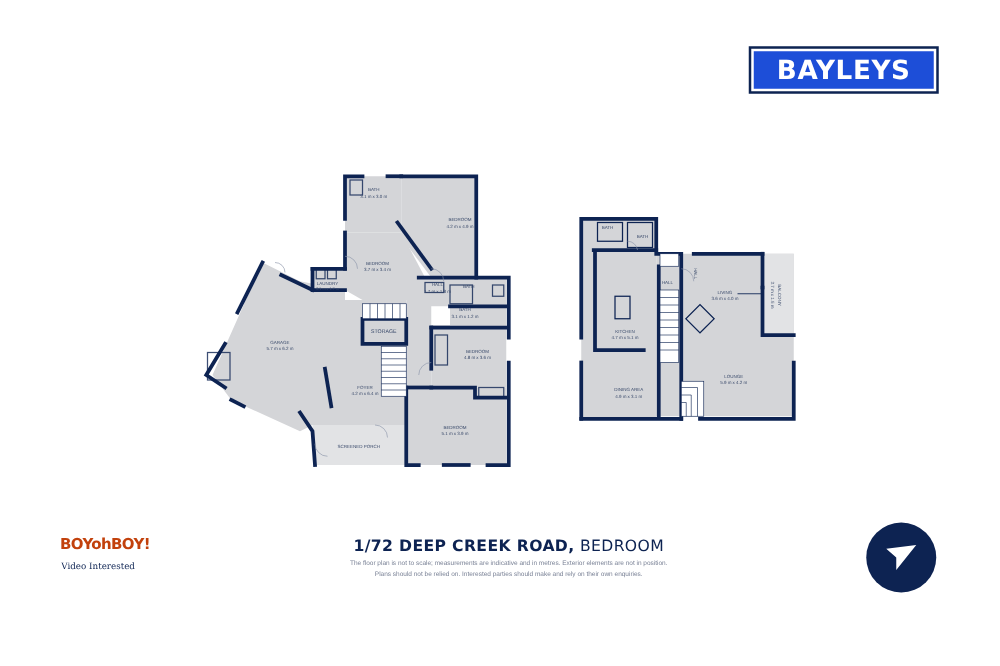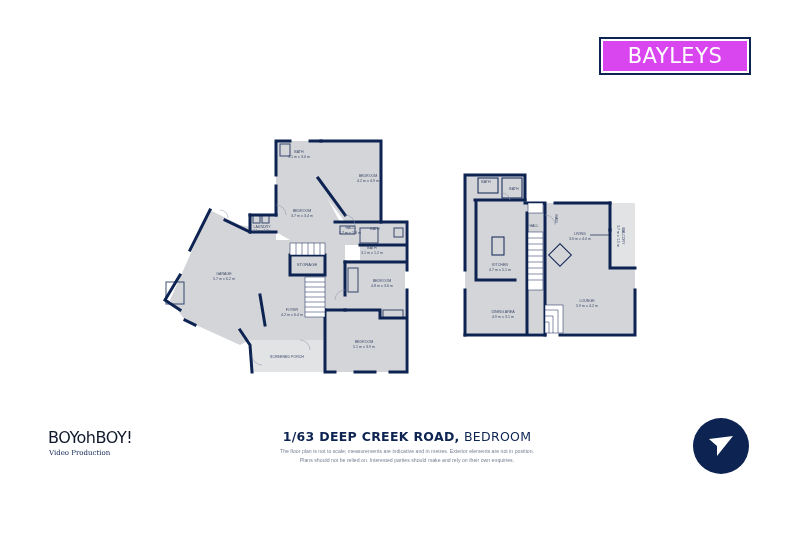--- a/index.html
+++ b/index.html
@@ -1,21 +1,21 @@
 <!DOCTYPE html>
 <html><head>
 <meta charset="utf-8">
 <style>
   html, body { margin:0; padding:0; background:#ffffff; }
   body { width:800px; height:533px; position:relative; overflow:hidden; font-family:"Liberation Sans", sans-serif; color:#0d2352; }
   .logo-bayleys { position:absolute; left:599px; top:37px; width:152px; height:38px; border:2px solid #0d2352; box-sizing:border-box; padding:2px; background:#fff; }
-  .logo-bayleys .inner { width:100%; height:100%; background:#d946ef; color:#fff; font-family:"DejaVu Sans", sans-serif; font-weight:normal; font-size:21px; letter-spacing:0.5px; display:flex; align-items:center; justify-content:center; }
+  .logo-bayleys .inner { width:100%; height:100%; background:#1d4ed8; color:#fff; font-family:"DejaVu Sans", sans-serif; font-weight:bold; font-size:21px; letter-spacing:0.5px; display:flex; align-items:center; justify-content:center; }
   .plans { position:absolute; left:0; top:0; width:800px; height:533px; }
   .room-label { font-family:"Liberation Sans", sans-serif; font-size:3.6px; fill:#3a4a6b; text-anchor:middle; }
-  .brand-boy { position:absolute; left:48px; top:428px; font-family:"DejaVu Sans", sans-serif; font-weight:normal; font-size:16px; letter-spacing:-0.5px; color:#0f172a; }
+  .brand-boy { position:absolute; left:48px; top:428px; font-family:"DejaVu Sans", sans-serif; font-weight:bold; font-size:12px; letter-spacing:-0.5px; color:#c2410c; }
   .brand-sub { position:absolute; left:49px; top:449px; font-family:"DejaVu Serif", serif; font-size:7px; color:#0d2352; }
   .address { position:absolute; left:232px; top:429px; width:350px; text-align:center; font-family:"DejaVu Sans", sans-serif; font-size:12.5px; color:#0d2352; letter-spacing:0.3px; }
   .address b { font-weight:bold; }
   .address .sub { font-weight:normal; }
   .disclaimer { position:absolute; left:232px; top:447px; width:350px; text-align:center; font-size:5.2px; line-height:8.5px; color:#7a8296; }
   .nav-btn { position:absolute; left:693px; top:418px; width:56px; height:56px; border-radius:50%; background:#0d2352; display:flex; align-items:center; justify-content:center; cursor:pointer; }
 </style>
 </head>
 <body>
 
@@ -186,24 +186,24 @@
     <text class="room-label" x="580" y="240">3.6 m x 4.0 m</text>
     <text class="room-label" x="587" y="302">LOUNGE</text>
     <text class="room-label" x="587" y="307">5.9 m x 4.2 m</text>
     <text class="room-label" x="0" y="0" transform="translate(622,236) rotate(90)">BALCONY</text>
     <text class="room-label" x="0" y="0" transform="translate(617,236) rotate(90)">3.7 m x 1.5 m</text>
     <text class="room-label" x="0" y="0" transform="translate(555,219) rotate(90)">HALL</text>
   </g>
 </svg>
 
 <div class="brand-boy">BOYohBOY!</div>
-<div class="brand-sub">Video Production</div>
+<div class="brand-sub">Video Interested</div>
 
 <div class="address">
-  <b>1/63 DEEP CREEK ROAD,</b>
+  <b>1/72 DEEP CREEK ROAD,</b>
   <span class="sub">BEDROOM</span>
 </div>
 <div class="disclaimer">
   <div>The floor plan is not to scale; measurements are indicative and in metres. Exterior elements are not in position.</div>
   <div>Plans should not be relied on. Interested parties should make and rely on their own enquiries.</div>
 </div>
 
 <div class="nav-btn">
   <svg width="30" height="30" viewBox="0 0 30 30">
     <polygon points="3,8 27,5 11,25 11,15" fill="#ffffff"></polygon>

